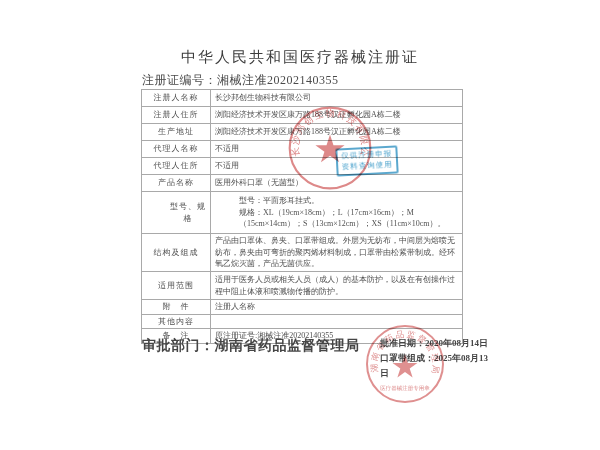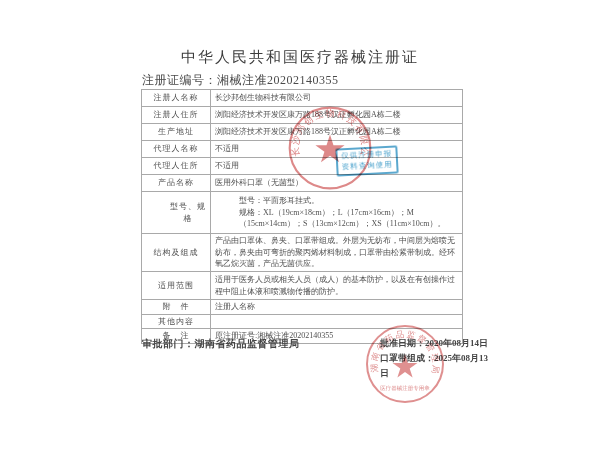--- a/index.html
+++ b/index.html
@@ -26,21 +26,21 @@
     padding:1px 4px;vertical-align:middle;line-height:1.45;
   }
   td.lbl{width:60px;text-align:center;letter-spacing:1px;padding:1px 2px;}
   td.val{white-space:pre-line;}
   tr.h16 td{height:14px;}
   tr.h41 td{height:39px;padding-left:28px;}
   tr.h37 td{height:35px;}
   tr.h27 td{height:25px;}
   tr.h14 td{height:11px;}
   .footer-left{
-    position:absolute;top:337px;left:142px;font-size:10px;font-weight:bold;
+    position:absolute;top:337px;left:142px;font-size:14px;font-weight:bold;
     color:#454545;letter-spacing:.5px;
   }
   .footer-right{
     position:absolute;top:336px;left:352px;width:112px;text-align:left;
     font-size:9px;font-weight:bold;color:#454545;line-height:15px;margin-left:28px;
   }
   .stamp{position:absolute;mix-blend-mode:multiply;pointer-events:none;}
   .blue-stamp{
     position:absolute;left:336px;top:147px;width:58px;height:24px;
     border:2px solid rgba(62,153,198,.85);border-radius:2px;

